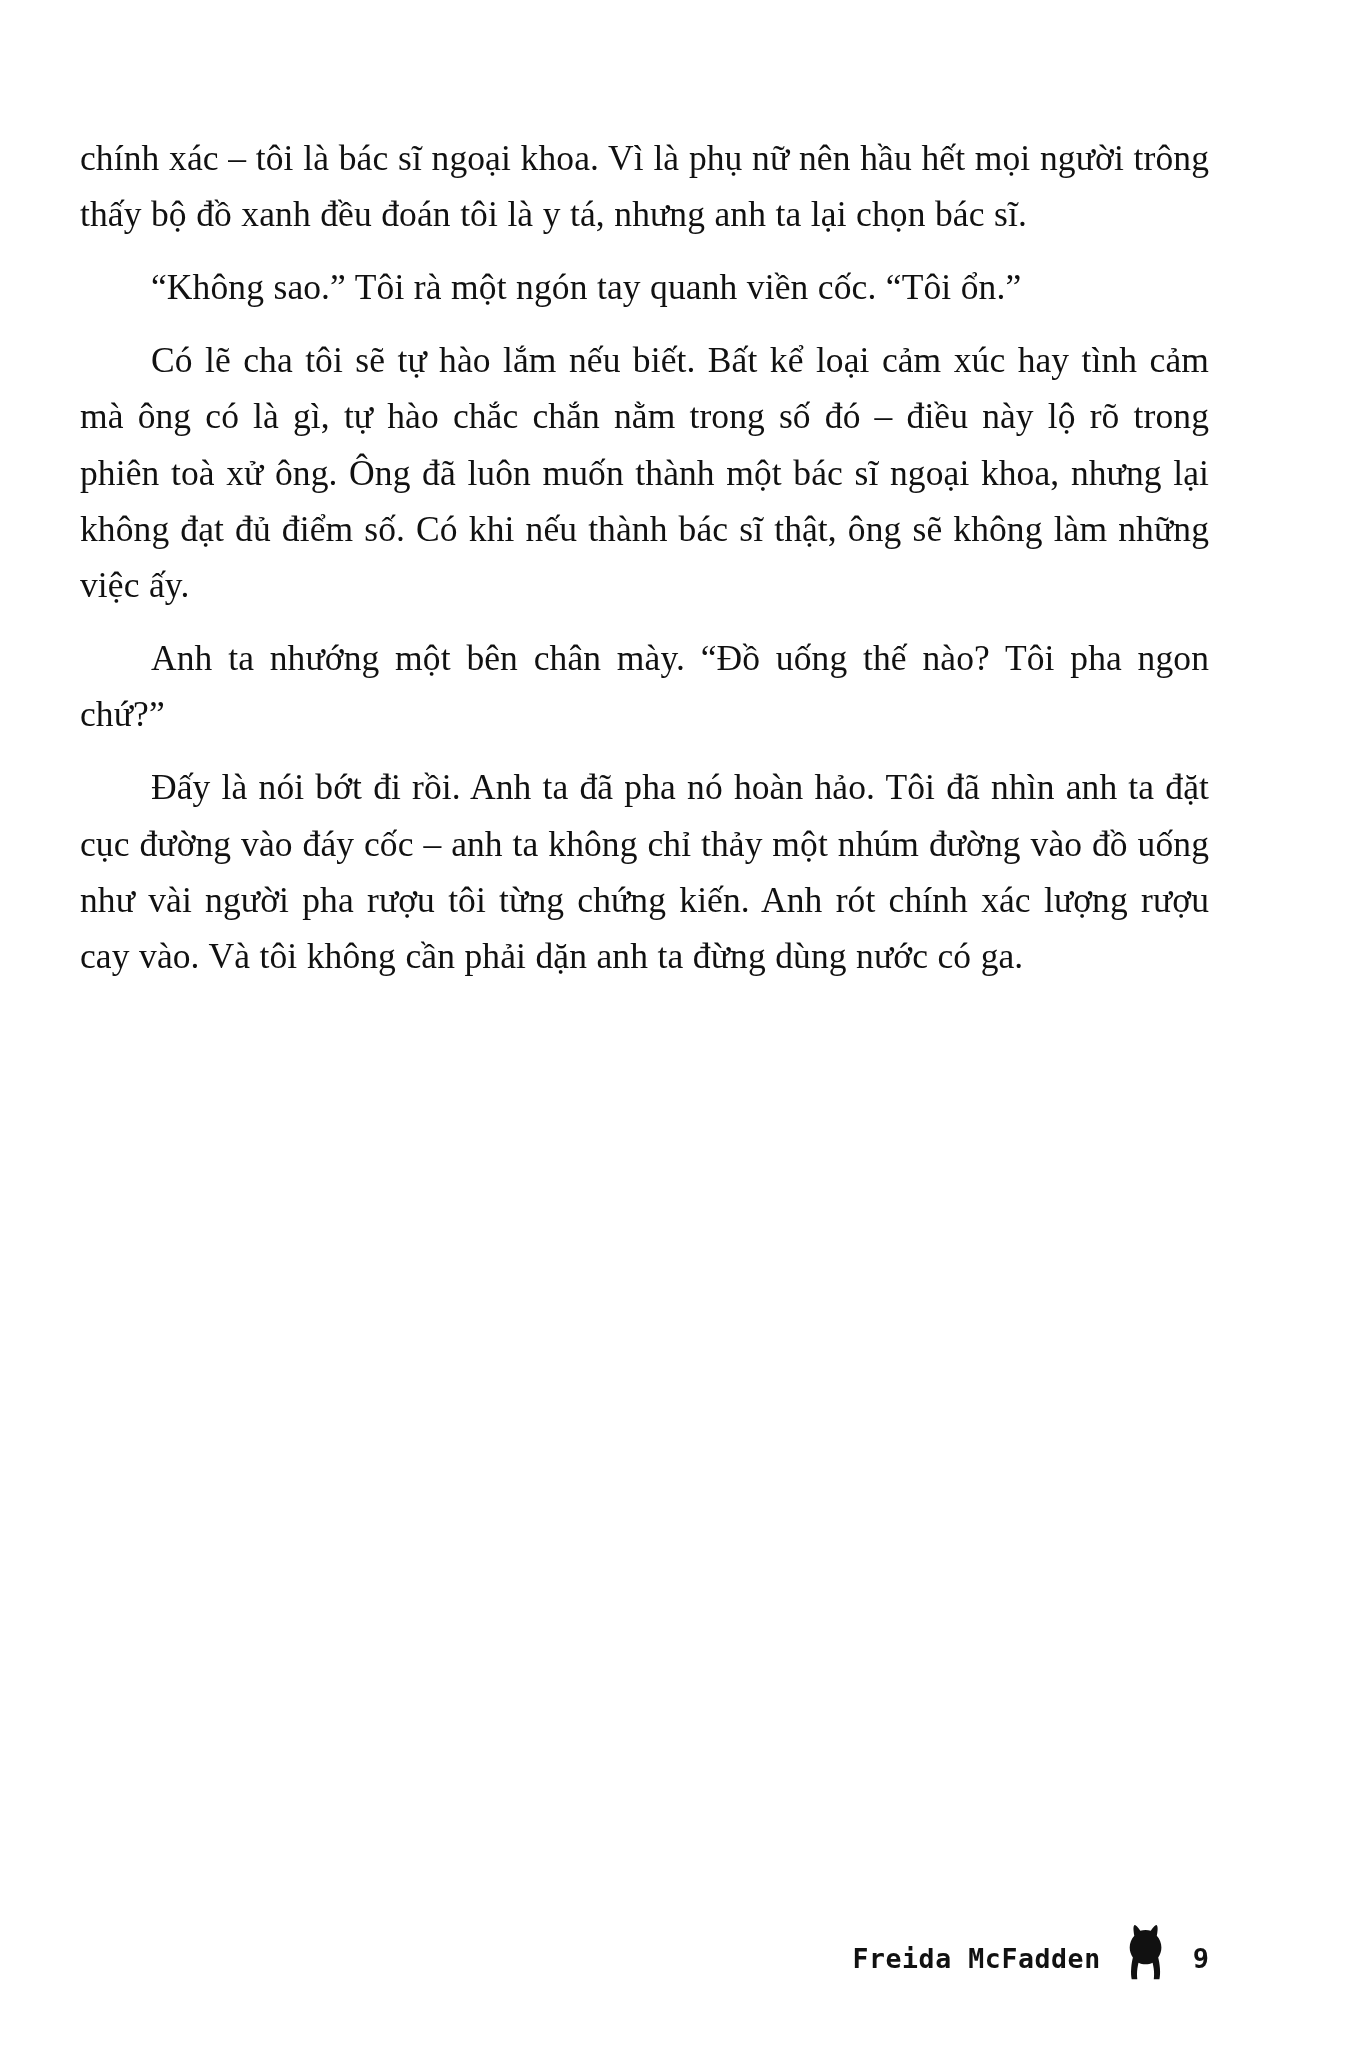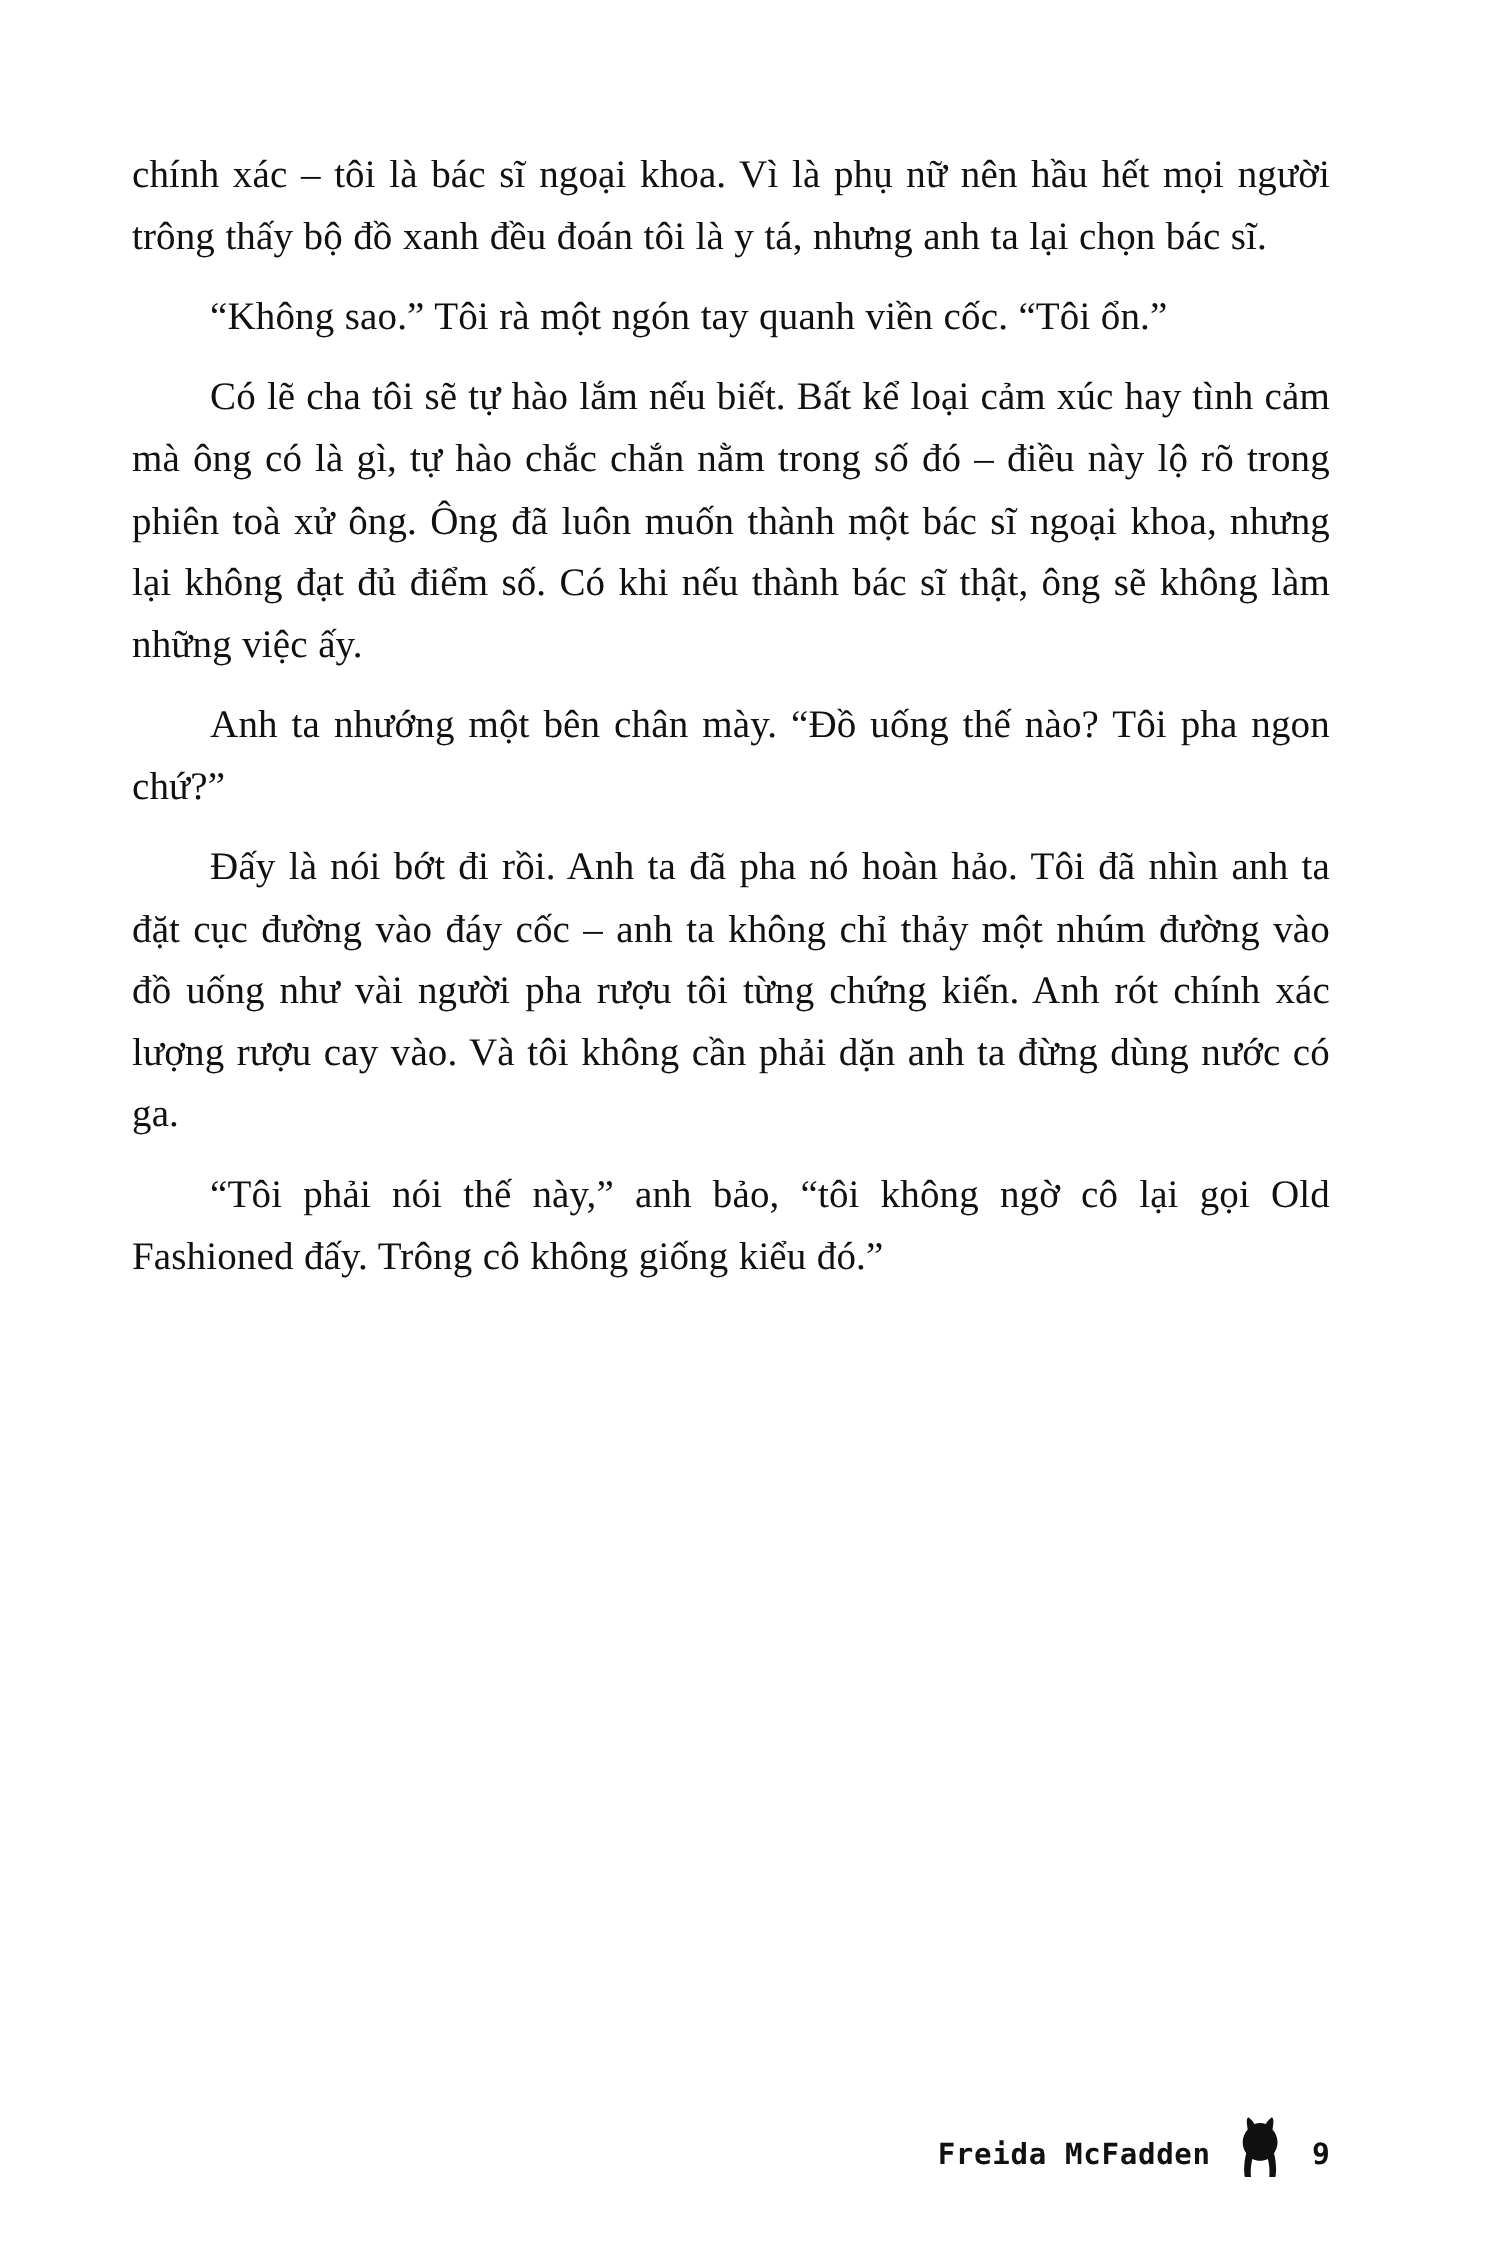--- a/index.html
+++ b/index.html
@@ -12,21 +12,21 @@
     background: #ffffff;
     font-family: "Liberation Serif", serif;
     color: #111111;
     overflow: hidden;
   }
   .page {
     position: relative;
     width: 1354px;
     height: 2048px;
     box-sizing: border-box;
-    padding: 130px 145px 0 120px;
+    padding: 130px 145px 0 80px;
   }
   .body-text {
     font-size: 35.5px;
     line-height: 1.585;
     text-align: justify;
     text-justify: inter-word;
     letter-spacing: 0.1px;
     word-spacing: 0.5px;
   }
   .body-text p {
@@ -80,21 +80,20 @@
 <body>
 
 <div class="page">
 
   <div class="body-text">
     <p>chính xác – tôi là bác sĩ ngoại khoa. Vì là phụ nữ nên hầu hết mọi người trông thấy bộ đồ xanh đều đoán tôi là y tá, nhưng anh ta lại chọn bác sĩ.</p>
     <p class="indent">“Không sao.” Tôi rà một ngón tay quanh viền cốc. “Tôi ổn.”</p>
     <p class="indent">Có lẽ cha tôi sẽ tự hào lắm nếu biết. Bất kể loại cảm xúc hay tình cảm mà ông có là gì, tự hào chắc chắn nằm trong số đó – điều này lộ rõ trong phiên toà xử ông. Ông đã luôn muốn thành một bác sĩ ngoại khoa, nhưng lại không đạt đủ điểm số. Có khi nếu thành bác sĩ thật, ông sẽ không làm những việc ấy.</p>
     <p class="indent">Anh ta nhướng một bên chân mày. “Đồ uống thế nào? Tôi pha ngon chứ?”</p>
     <p class="indent">Đấy là nói bớt đi rồi. Anh ta đã pha nó hoàn hảo. Tôi đã nhìn anh ta đặt cục đường vào đáy cốc – anh ta không chỉ thảy một nhúm đường vào đồ uống như vài người pha rượu tôi từng chứng kiến. Anh rót chính xác lượng rượu cay vào. Và tôi không cần phải dặn anh ta đừng dùng nước có ga.</p>
-    <p class="indent">“Tôi phải nói thế này,” anh bảo, “tôi không ngờ cô lại gọi Old Fashioned đấy. Trông cô không giống kiểu đó.”</p>
   </div>
 
   <div class="footer">
     <div class="footer-inner">
       <span class="author">Freida McFadden</span>
       <span>
         <svg class="cat-icon" viewBox="0 0 44 56" xmlns="http://www.w3.org/2000/svg" aria-hidden="true">
           <path fill="#111111" d="M10.5 6 C10.2 2.5 11.2 0.5 12.4 1.2 C14.3 2.3 16.1 4.6 17.3 6.8 C19.0 6.2 20.9 5.9 22.6 5.9 C24.3 5.9 26.1 6.2 27.8 6.8 C29.0 4.6 30.8 2.3 32.7 1.2 C33.9 0.5 34.9 2.5 34.6 6 C34.4 8.2 34.1 10.3 33.8 11.8 C36.7 15.0 38.4 19.1 38.4 23.6 C38.4 27.3 37.2 30.7 35.2 33.6 C35.9 36.4 36.6 40.2 36.9 44.1 C37.3 48.9 37.0 52.6 36.4 55.2 L30.8 55.2 C31.2 52.0 31.2 48.1 30.7 44.6 C30.4 42.3 30.0 40.3 29.6 38.7 C27.5 39.7 25.1 40.3 22.6 40.3 C20.0 40.3 17.6 39.7 15.5 38.7 C15.1 40.3 14.7 42.3 14.4 44.6 C13.9 48.1 13.9 52.0 14.3 55.2 L8.7 55.2 C8.1 52.6 7.8 48.9 8.2 44.1 C8.5 40.2 9.2 36.4 9.9 33.6 C7.9 30.7 6.7 27.3 6.7 23.6 C6.7 19.1 8.4 15.0 11.3 11.8 C11.0 10.3 10.7 8.2 10.5 6 Z"></path>
         </svg>
       </span>

